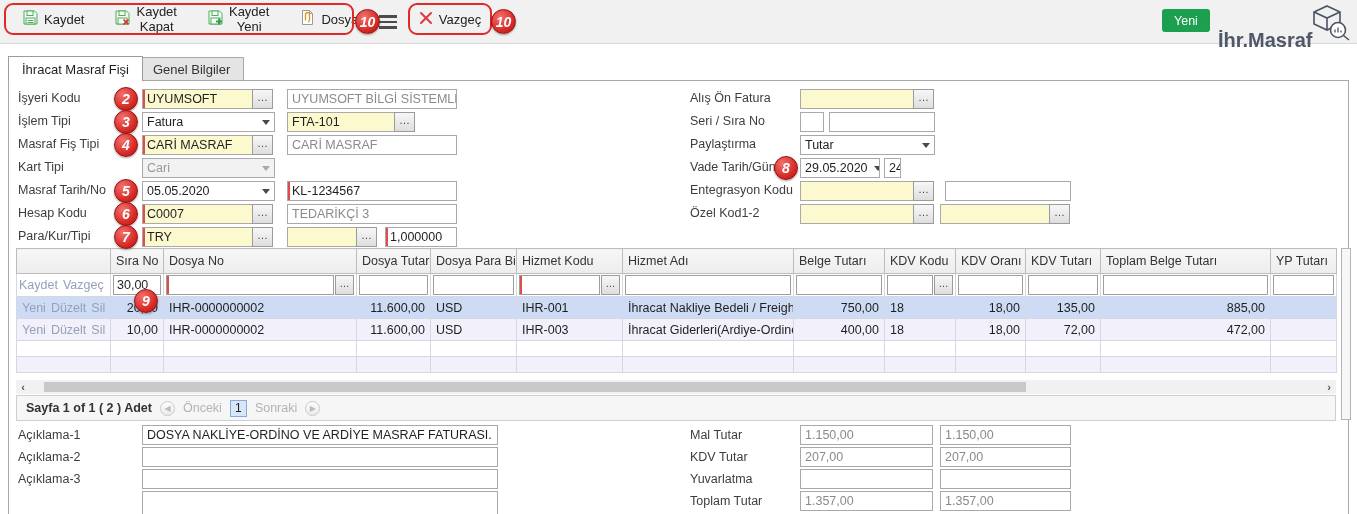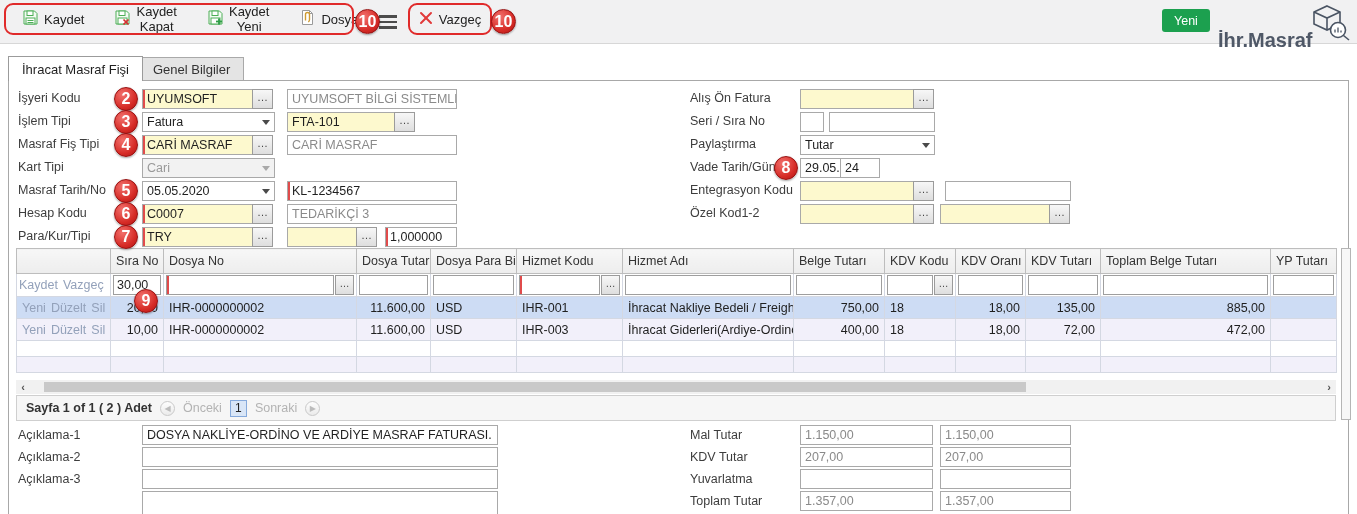--- a/index.html
+++ b/index.html
@@ -8,22 +8,22 @@
        font-family:"Liberation Sans","DejaVu Sans",sans-serif;font-size:12.5px;color:#222;background:#fff;}
 
   
   .toolbar{position:absolute;left:0;top:0;width:1357px;height:44px;background:#f1f1f2;border-bottom:1px solid #d7d7d7;}
   .red-outline{position:absolute;border:2.5px solid #e02a2a;border-radius:9px;background:transparent;z-index:40;}
   .tb-group{position:absolute;left:4px;top:4px;width:349px;height:30px;display:flex;align-items:center;gap:18px;padding:0 12px;}
   .tbtn{display:flex;align-items:center;gap:5px;color:#222;font-size:13px;cursor:default;background:none;border:none;font-family:inherit;}
   .vz-group{position:absolute;left:412px;top:6px;width:76px;height:26px;display:flex;align-items:center;gap:6px;justify-content:center;}
   .badge{position:absolute;width:25px;height:25px;border-radius:50%;
          background:radial-gradient(circle at 35% 30%, #f2716d, #d62b26 62%, #ad1414);
-         border:1px solid #971111;color:#fff;font-weight:bold;font-size:16px;
-         display:flex;align-items:center;justify-content:center;z-index:60;box-shadow:0 1px 2px rgba(0,0,0,.35);}
+         border:1px solid #971111;color:#fff;font-weight:bold;font-size:14px;
+         display:flex;align-items:center;justify-content:center;z-index:60;box-shadow:0 1px 2px rgba(0,0,0,.35);font-style:italic;}
   .hamburger{position:absolute;left:379px;top:15px;width:18px;z-index:30;}
   .hamburger div{height:2.5px;background:#4c4c4c;margin-bottom:3px;}
   .state-badge{position:absolute;left:1162px;top:9px;height:23px;padding:0 12px;background:#1ca04f;color:#fff;
          font-size:12.5px;border-radius:3px;display:flex;align-items:center;}
   .page-title{position:absolute;left:1218px;top:9px;font-size:20px;font-weight:600;color:#4f5867;margin-top:20px;}
   .cube-icon{position:absolute;left:1306px;top:3px;}
 
   
   .tab{position:absolute;top:57px;height:24px;display:flex;align-items:center;padding:0 13px;font-size:13px;}
   .tab.active{left:8px;top:56px;height:25px;background:#fff;border:1px solid #9b9b9b;border-bottom:none;z-index:5;color:#1f1f1f;}
@@ -224,21 +224,21 @@
   <div class="inp sel" style="left:800px;top:135px;width:135px;">
       <span>Tutar</span>
       <span class="caret"></span>
     </div>
 
   <div class="lbl" style="left:690px;top:160px;">Vade Tarih/Gün</div>
   <div class="inp sel" style="left:800px;top:158px;width:80px;">
       <span>29.05.2020</span>
       <span class="caret"></span>
     </div>
-  <div class="inp" style="left:840px;top:158px;width:40px;">24</div>
+  <div class="inp" style="left:884px;top:158px;width:17px;">24</div>
 
   <div class="lbl" style="left:690px;top:183px;">Entegrasyon Kodu</div>
   <div class="inp yellow" style="left:800px;top:181px;width:114px;"></div>
   <div class="ell" style="left:913px;top:181px;"></div>
   <div class="inp" style="left:945px;top:181px;width:126px;"></div>
 
   <div class="lbl" style="left:690px;top:206px;">Özel Kod1-2</div>
   <div class="inp yellow" style="left:800px;top:204px;width:114px;"></div>
   <div class="ell" style="left:913px;top:204px;"></div>
   <div class="inp yellow" style="left:940px;top:204px;width:110px;"></div>

